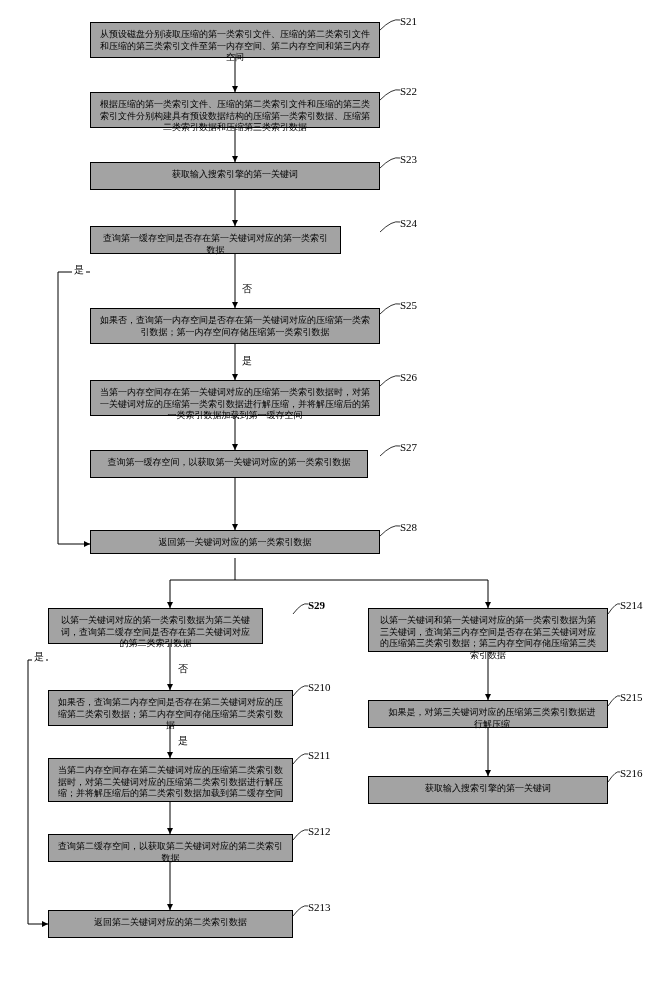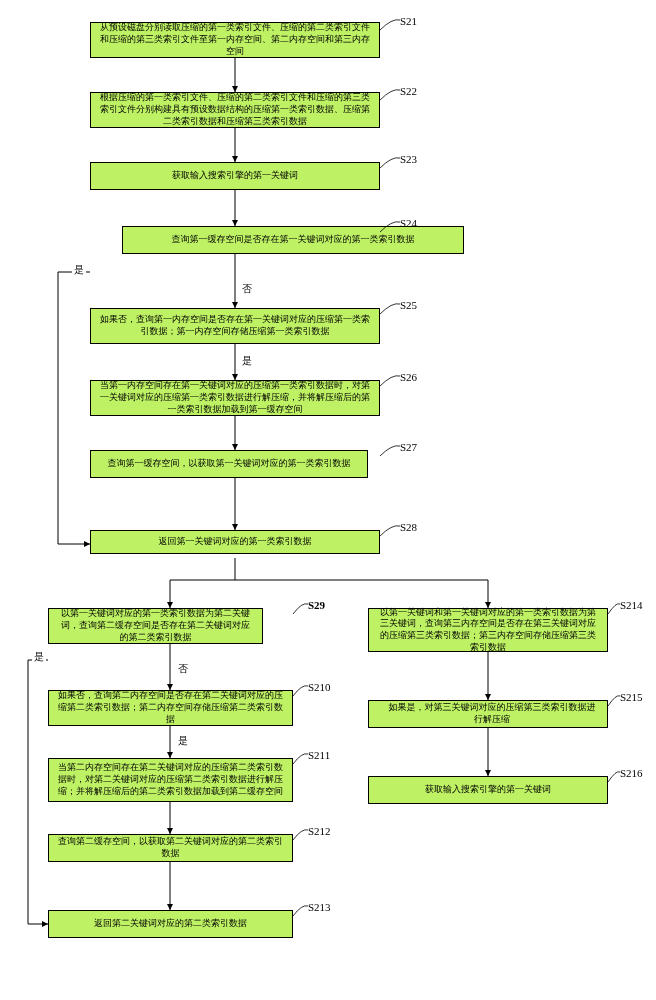--- a/index.html
+++ b/index.html
@@ -10,23 +10,23 @@
     line-height: 1.3;
     width: 656px;
     height: 1000px;
     position: relative;
   }
   .box {
     position: absolute;
     border: 1px solid #000;
     padding: 6px 8px;
     text-align: center;
-    background: #bef264;
+    background: #a3a3a3;
     display: flex;
-    align-items: center;
+    align-items: flex-start;
     justify-content: center;
   }
   .label {
     position: absolute;
     font-size: 11px;
   }
   svg.connector {
     position: absolute;
     overflow: visible;
     pointer-events: none;
@@ -49,21 +49,21 @@
 <div class="box" style="left:90px; top:92px; width:290px; height:36px;">
   <span>根据压缩的第一类索引文件、压缩的第二类索引文件和压缩的第三类索引文件分别构建具有预设数据结构的压缩第一类索引数据、压缩第二类索引数据和压缩第三类索引数据</span>
 </div>
 <div class="label" style="left:400px; top:84px;">S22</div>
 
 <div class="box" style="left:90px; top:162px; width:290px; height:28px;">
   <span>获取输入搜索引擎的第一关键词</span>
 </div>
 <div class="label" style="left:400px; top:152px;">S23</div>
 
-<div class="box" style="left:90px; top:226px; width:342px; height:28px;margin-left:32px;">
+<div class="box" style="left:90px; top:226px; width:251px; height:28px;">
   <span>查询第一缓存空间是否存在第一关键词对应的第一类索引数据</span>
 </div>
 <div class="label" style="left:400px; top:216px;">S24</div>
 
 <div class="box" style="left:90px; top:308px; width:290px; height:36px;">
   <span>如果否，查询第一内存空间是否存在第一关键词对应的压缩第一类索引数据；第一内存空间存储压缩第一类索引数据</span>
 </div>
 <div class="label" style="left:400px; top:298px;">S25</div>
 
 <div class="box" style="left:90px; top:380px; width:290px; height:36px;">

